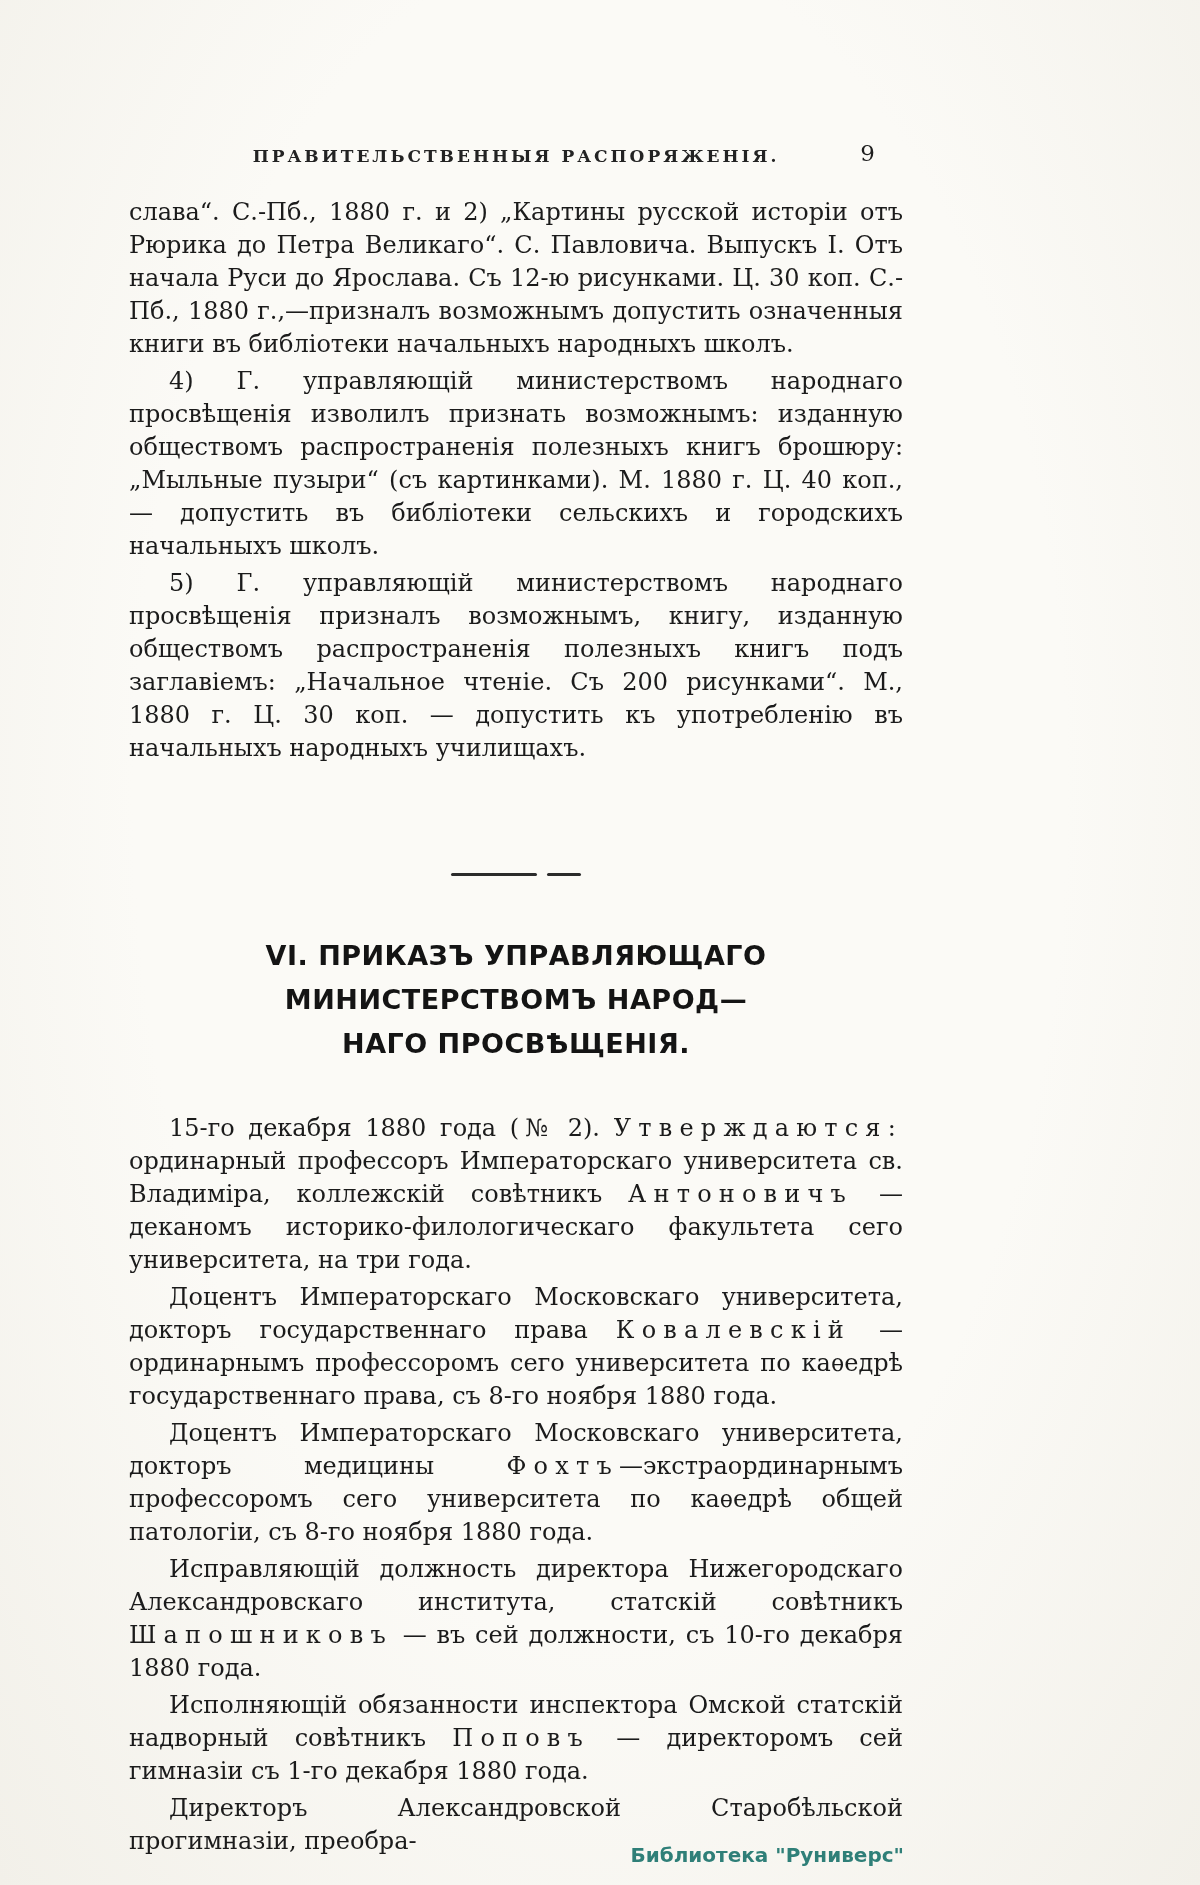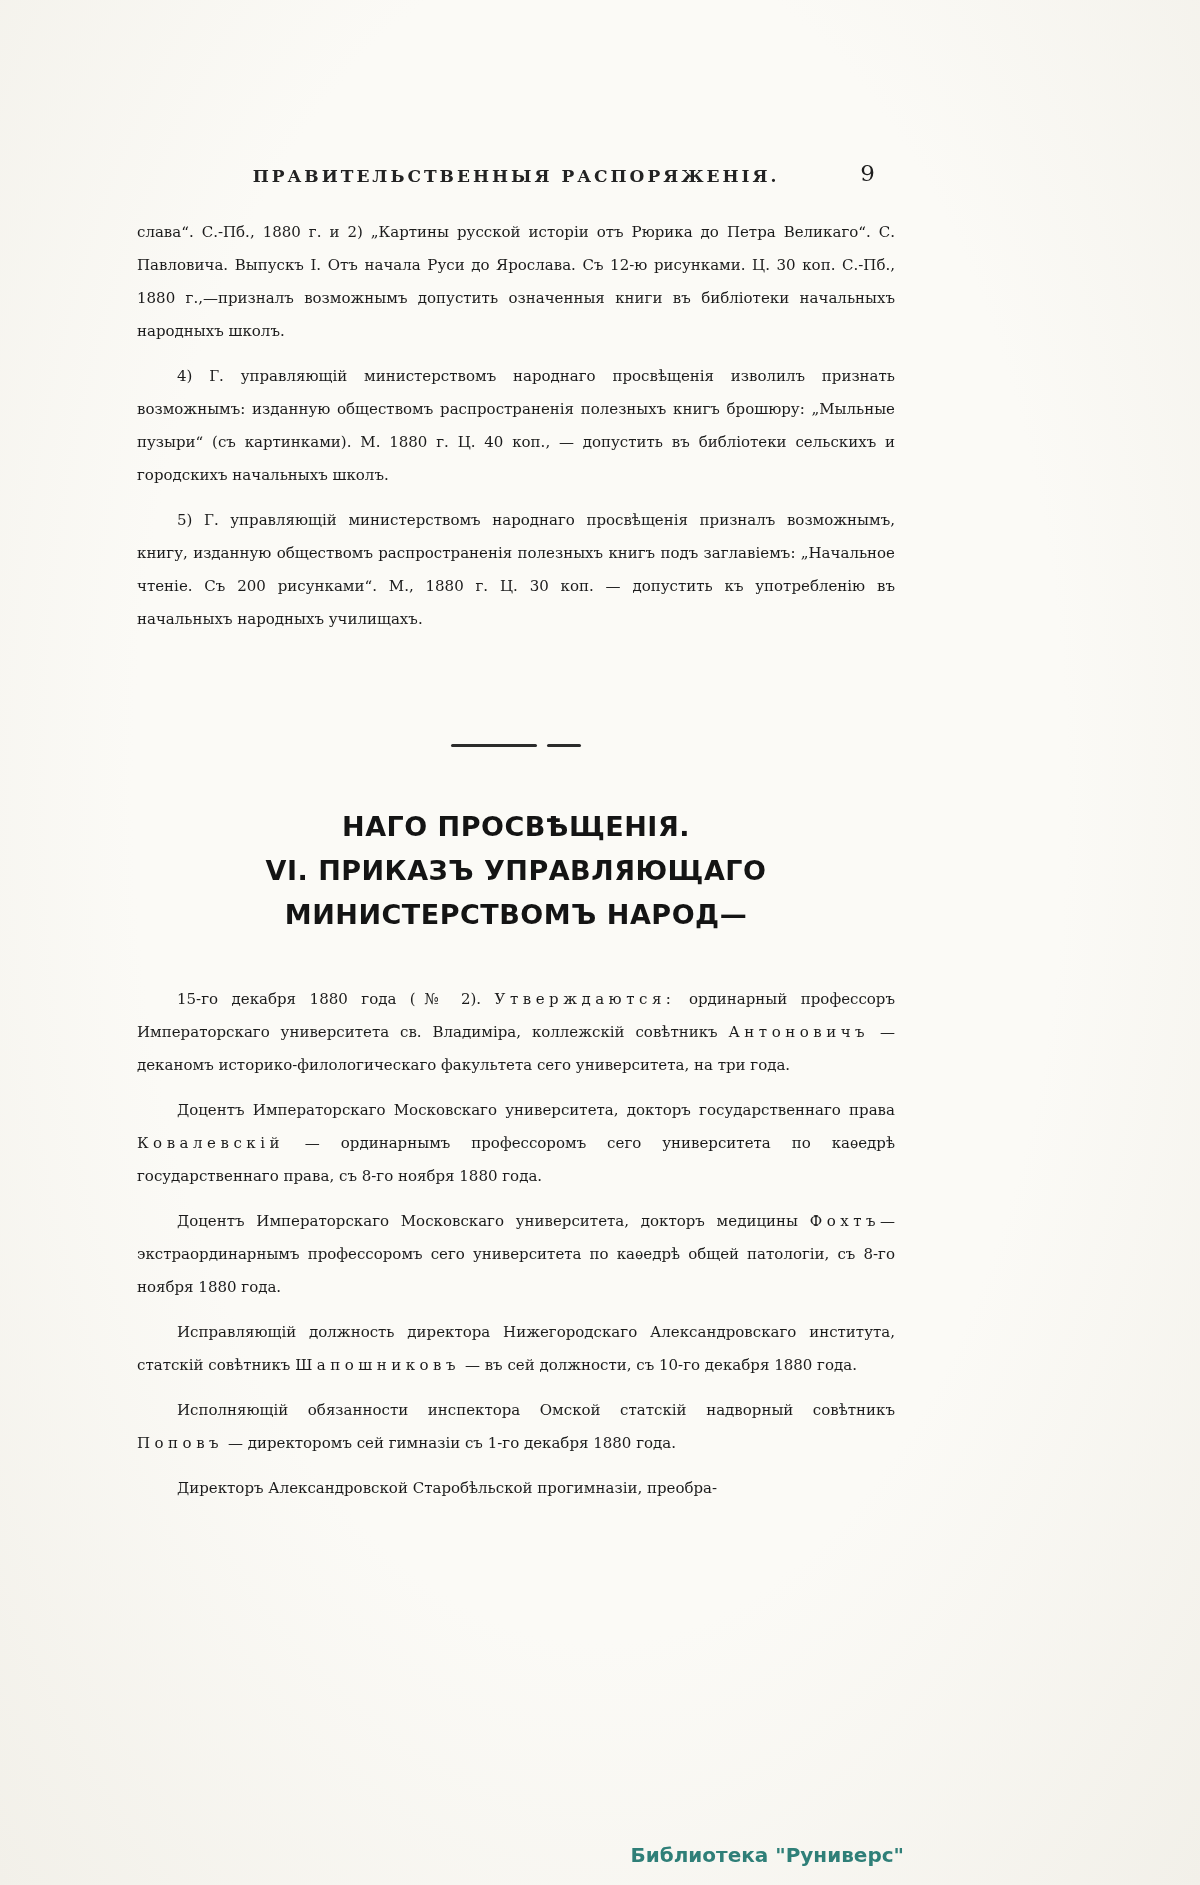--- a/index.html
+++ b/index.html
@@ -11,21 +11,21 @@
     width: 1200px;
     height: 1885px;
     background: radial-gradient(ellipse at 50% 42%, #fbfaf6 55%, #f2f0e9 100%);
     font-family: "DejaVu Serif", serif;
     color: #1c1c1c;
     overflow: hidden;
   }
   .textblock {
     position: absolute;
     left: 125px;
-    top: 160px;
+    top: 140px;
     width: 782px;
   }
   .page-header {
     position: relative;
     text-align: center;
     height: 34px;
     margin-bottom: 22px;
   }
   .running-title {
     display: inline-block;
@@ -36,22 +36,22 @@
     color: #232323;
   }
   .page-number {
     position: absolute;
     right: 32px;
     top: 0;
     font-size: 23px;
     color: #1e1e1e;
   }
   .body-text p.para {
-    margin: 12px;
-    font-size: 15px;
+    margin: 4px;
+    font-size: 24px;
     line-height: 33px;
     text-align: justify;
     text-indent: 40px;
     color: #1b1b1b;
   }
   .body-text p.para.noindent {
     text-indent: 0;
   }
   .divider {
     display: flex;
@@ -110,22 +110,22 @@
       <p class="para">4) Г. управляющій министерствомъ народнаго просвѣщенія изволилъ признать возможнымъ: изданную обществомъ распространенія полезныхъ книгъ брошюру: „Мыльные пузыри“ (съ картинками). М. 1880 г. Ц. 40 коп., — допустить въ библіотеки сельскихъ и городскихъ начальныхъ школъ.</p>
       <p class="para">5) Г. управляющій министерствомъ народнаго просвѣщенія призналъ возможнымъ, книгу, изданную обществомъ распространенія полезныхъ книгъ подъ заглавіемъ: „Начальное чтеніе. Съ 200 рисунками“. М., 1880 г. Ц. 30 коп. — допустить къ употребленію въ начальныхъ народныхъ училищахъ.</p>
     </section>
 
     <div class="divider">
       <span class="rule long"></span>
       <span class="rule short"></span>
     </div>
 
     <h2 class="section-heading">
+      <span class="hl">VI. ПРИКАЗЪ УПРАВЛЯЮЩАГО МИНИСТЕРСТВОМЪ НАРОД—</span>
       <span class="hl">НАГО ПРОСВѢЩЕНІЯ.</span>
-      <span class="hl">VI. ПРИКАЗЪ УПРАВЛЯЮЩАГО МИНИСТЕРСТВОМЪ НАРОД—</span>
     </h2>
 
     <section class="body-text">
       <p class="para"><span>15-го декабря 1880 года (№ 2). </span><span class="spaced">Утверждаются:</span><span> ординарный профессоръ Императорскаго университета св. Владиміра, коллежскій совѣтникъ </span><span class="spaced">Антоновичъ</span><span> — деканомъ историко-филологическаго факультета сего университета, на три года.</span></p>
 
       <p class="para"><span>Доцентъ Императорскаго Московскаго университета, докторъ государственнаго права </span><span class="spaced">Ковалевскій</span><span> — ординарнымъ профессоромъ сего университета по каѳедрѣ государственнаго права, съ 8-го ноября 1880 года.</span></p>
 
       <p class="para"><span>Доцентъ Императорскаго Московскаго университета, докторъ медицины </span><span class="spaced">Фохтъ</span><span>—экстраординарнымъ профессоромъ сего университета по каѳедрѣ общей патологіи, съ 8-го ноября 1880 года.</span></p>
 
       <p class="para"><span>Исправляющій должность директора Нижегородскаго Александровскаго института, статскій совѣтникъ </span><span class="spaced">Шапошниковъ</span><span> — въ сей должности, съ 10-го декабря 1880 года.</span></p>

